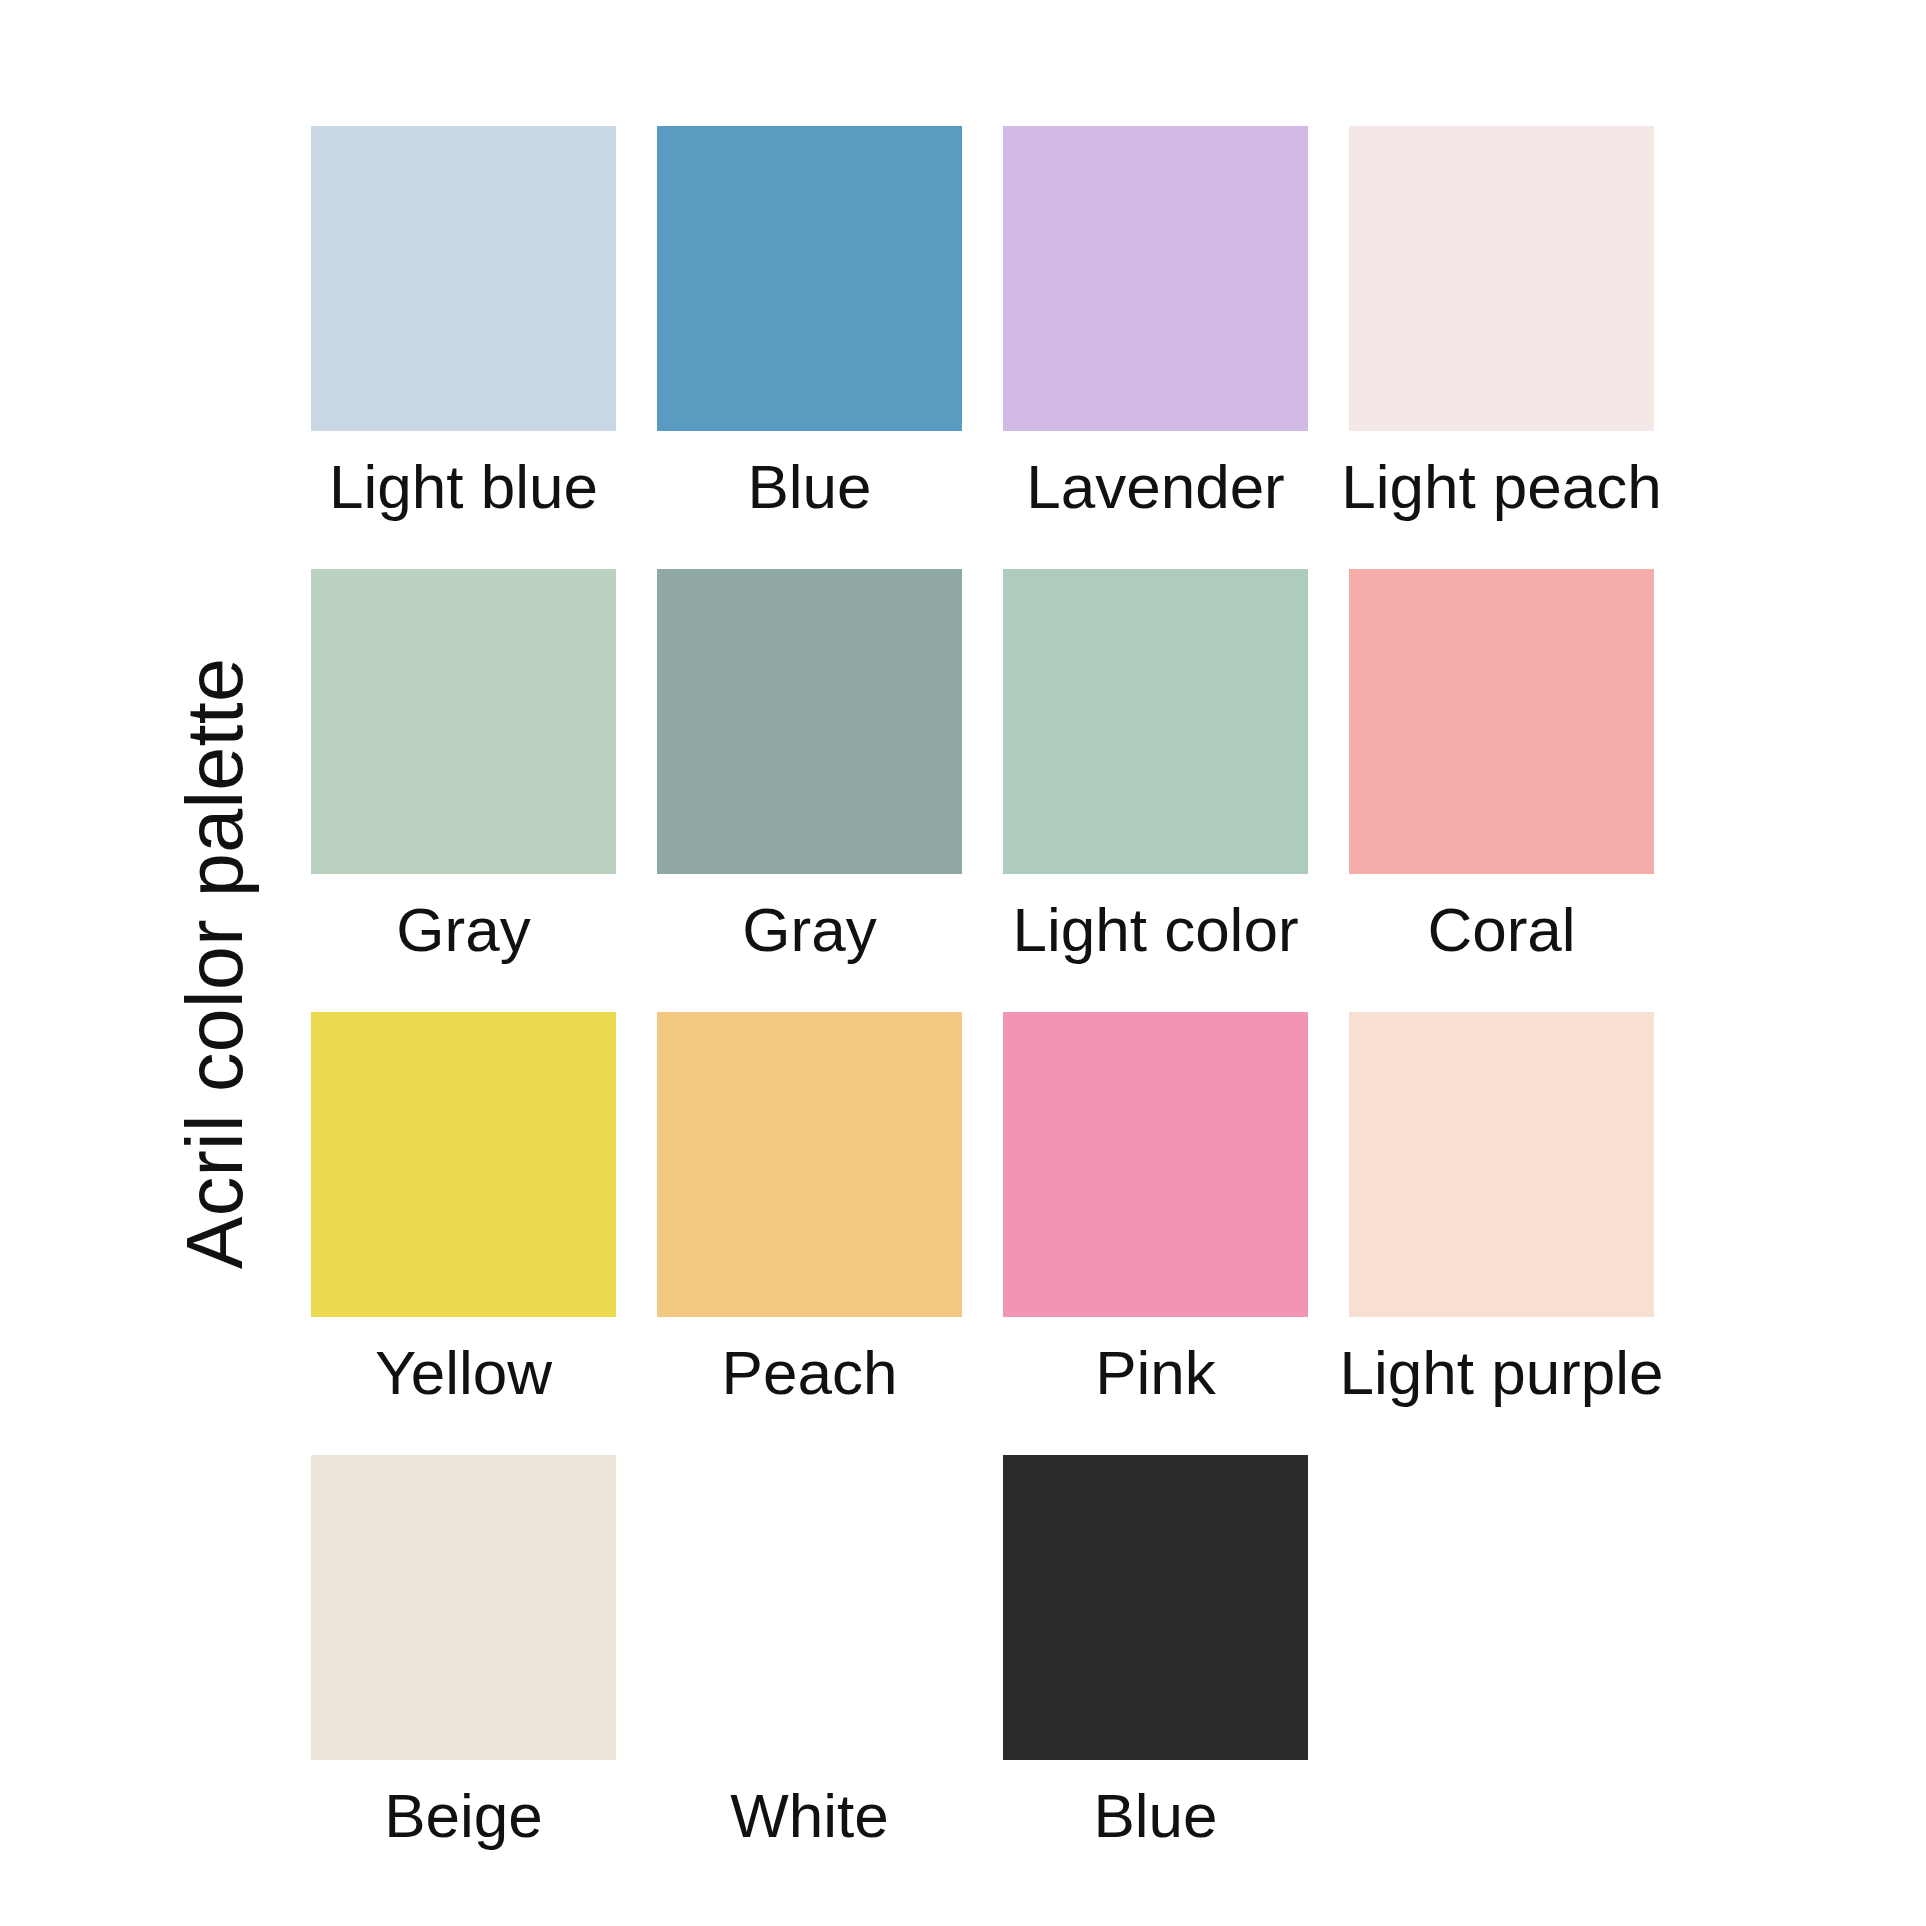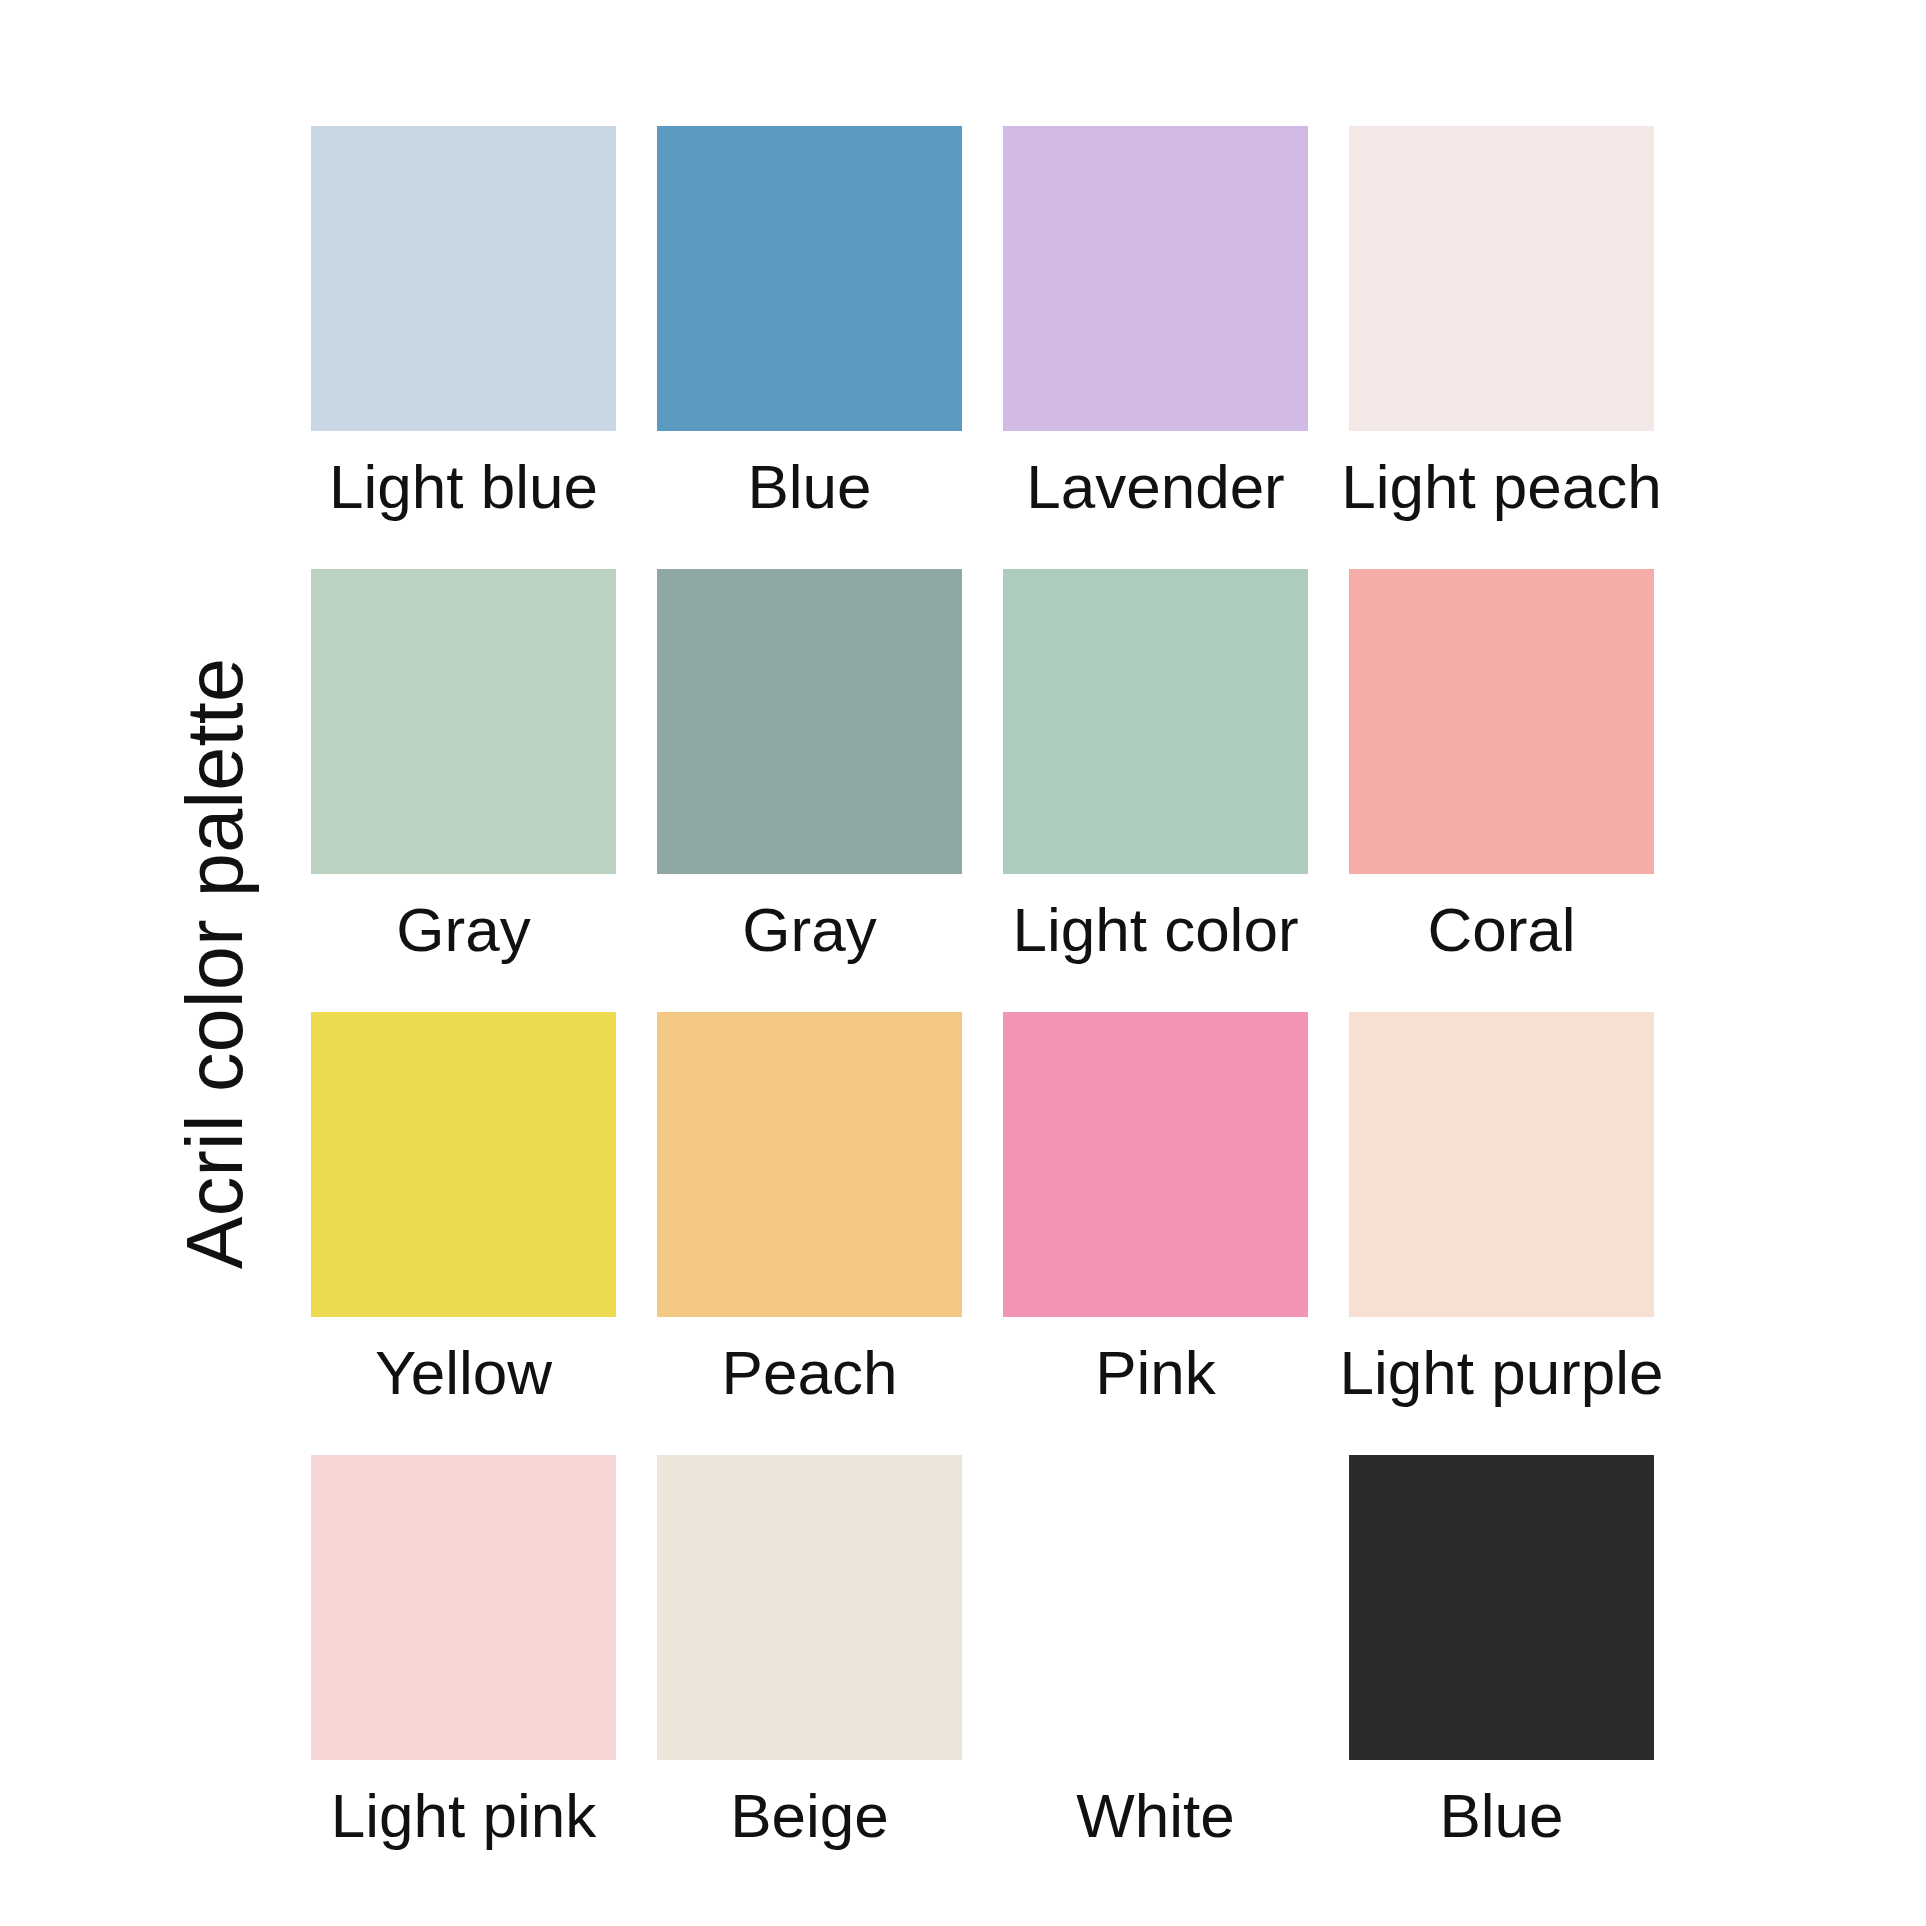--- a/index.html
+++ b/index.html
@@ -135,24 +135,20 @@
       </div>
       <div class="swatch-cell">
         <div class="swatch-chip" style="background-color: rgb(241, 148, 182);"></div>
         <div class="swatch-label">Pink</div>
       </div>
       <div class="swatch-cell">
         <div class="swatch-chip" style="background-color: rgb(247, 223, 210);"></div>
         <div class="swatch-label">Light purple</div>
       </div>
       <div class="swatch-cell">
-        <div class="swatch-chip" style="background-color: rgb(247, 214, 214);"></div>
-        <div class="swatch-label">Light pink</div>
-      </div>
-      <div class="swatch-cell">
         <div class="swatch-chip" style="background-color: rgb(237, 229, 218);"></div>
         <div class="swatch-label">Beige</div>
       </div>
       <div class="swatch-cell">
         <div class="swatch-chip" style="background-color: rgb(255, 255, 255);"></div>
         <div class="swatch-label">White</div>
       </div>
       <div class="swatch-cell">
         <div class="swatch-chip" style="background-color: rgb(43, 43, 43);"></div>
         <div class="swatch-label">Blue</div>

